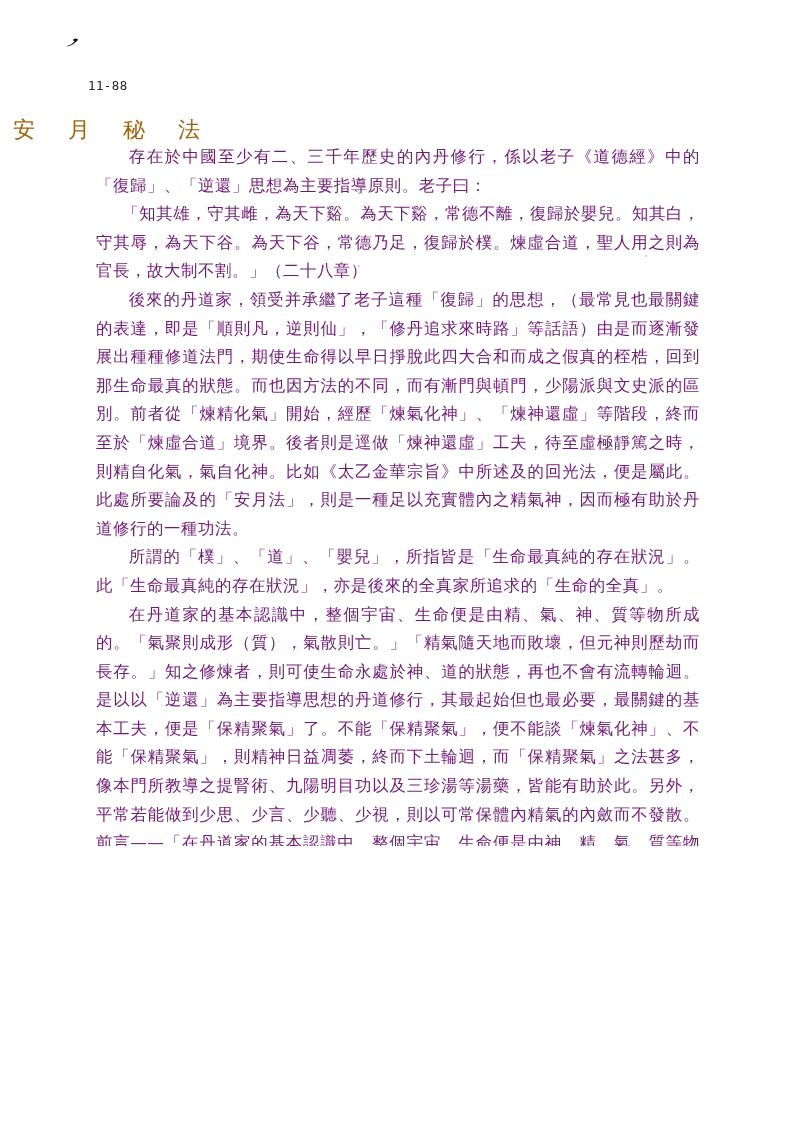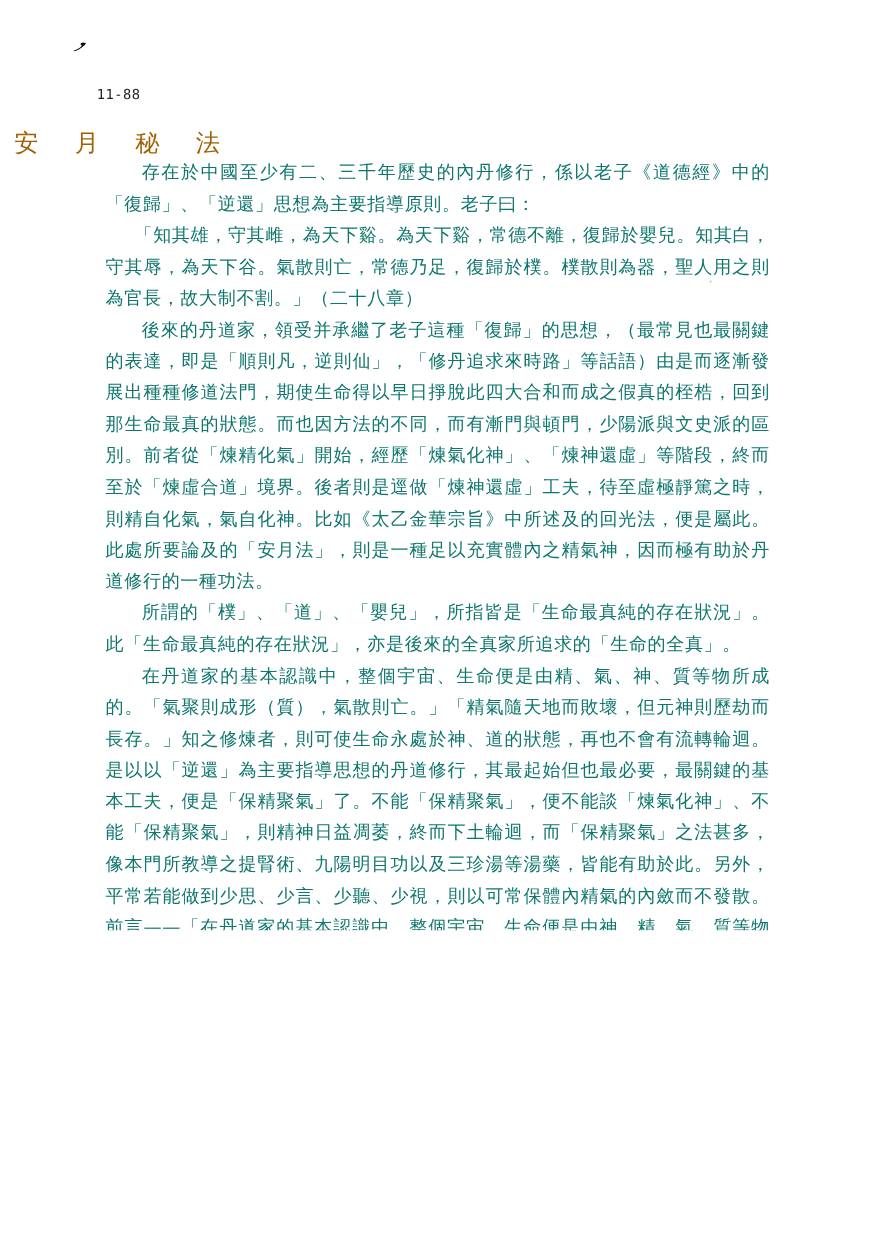--- a/index.html
+++ b/index.html
@@ -70,21 +70,21 @@
   }
 
   .body-text p {
     margin: 0;
     font-size: 16.4px;
     line-height: 28.6px;
     text-align: justify;
     text-justify: inter-character;
     text-align-last: left;
     letter-spacing: 0.6px;
-    color: #0f766e;
+    color: #701a75;
   }
   .body-text p.indent {
     text-indent: 2em;
   }
   .body-text p.quote {
     text-indent: 1.6em;
   }
 </style>
 </head>
 <body>
@@ -101,19 +101,19 @@
     <path d="M1 8 C4 7 6 6 8 4 C9 2 11 0.5 12 1 C12.6 1.4 11 2 10.5 3 C9.5 4.8 6 7.5 1.4 8.6 Z" fill="#111"></path>
     <ellipse cx="9.4" cy="2.1" rx="2.2" ry="1.5" fill="#111"></ellipse>
   </svg>
 
   <div class="folio">11-88</div>
 
   <h1 class="doc-title">安 月 秘 法</h1>
 
   <div class="body-text">
     <p class="indent">存在於中國至少有二、三千年歷史的內丹修行，係以老子《道德經》中的「復歸」、「逆還」思想為主要指導原則。老子曰：</p>
-    <p class="quote">「知其雄，守其雌，為天下谿。為天下谿，常德不離，復歸於嬰兒。知其白，守其辱，為天下谷。氣散則亡，常德乃足，復歸於樸。樸散則為器，聖人用之則為官長，故大制不割。」（二十八章）</p>
+    <p class="quote">「知其雄，守其雌，為天下谿。為天下谿，常德不離，復歸於嬰兒。知其白，守其辱，為天下谷。為天下谷，常德乃足，復歸於樸。煉虛合道，聖人用之則為官長，故大制不割。」（二十八章）</p>
     <p class="indent">後來的丹道家，領受并承繼了老子這種「復歸」的思想，（最常見也最關鍵的表達，即是「順則凡，逆則仙」，「修丹追求來時路」等話語）由是而逐漸發展出種種修道法門，期使生命得以早日掙脫此四大合和而成之假真的桎梏，回到那生命最真的狀態。而也因方法的不同，而有漸門與頓門，少陽派與文史派的區別。前者從「煉精化氣」開始，經歷「煉氣化神」、「煉神還虛」等階段，終而至於「煉虛合道」境界。後者則是逕做「煉神還虛」工夫，待至虛極靜篤之時，則精自化氣，氣自化神。比如《太乙金華宗旨》中所述及的回光法，便是屬此。此處所要論及的「安月法」，則是一種足以充實體內之精氣神，因而極有助於丹道修行的一種功法。</p>
     <p class="indent">所謂的「樸」、「道」、「嬰兒」，所指皆是「生命最真純的存在狀況」。此「生命最真純的存在狀況」，亦是後來的全真家所追求的「生命的全真」。</p>
     <p class="indent">在丹道家的基本認識中，整個宇宙、生命便是由精、氣、神、質等物所成的。「氣聚則成形（質），氣散則亡。」「精氣隨天地而敗壞，但元神則歷劫而長存。」知之修煉者，則可使生命永處於神、道的狀態，再也不會有流轉輪迴。是以以「逆還」為主要指導思想的丹道修行，其最起始但也最必要，最關鍵的基本工夫，便是「保精聚氣」了。不能「保精聚氣」，便不能談「煉氣化神」、不能「保精聚氣」，則精神日益凋萎，終而下土輪迴，而「保精聚氣」之法甚多，像本門所教導之提腎術、九陽明目功以及三珍湯等湯藥，皆能有助於此。另外，平常若能做到少思、少言、少聽、少視，則以可常保體內精氣的內斂而不發散。前言——「在丹道家的基本認識中，整個宇宙、生命便是由神、精、氣、質等物質所組成的」——是以除了人之外，整個宇宙亦充滿精、氣、神等能量或物質。比如月亮與太陽，自古以來便分別被稱之為「太陰之精」及「太陽之精」。而從今天的科學，我們也慢慢知道，對整個太陽系而言，</p>
   </div>
 
 </div>
 
 </body></html>

